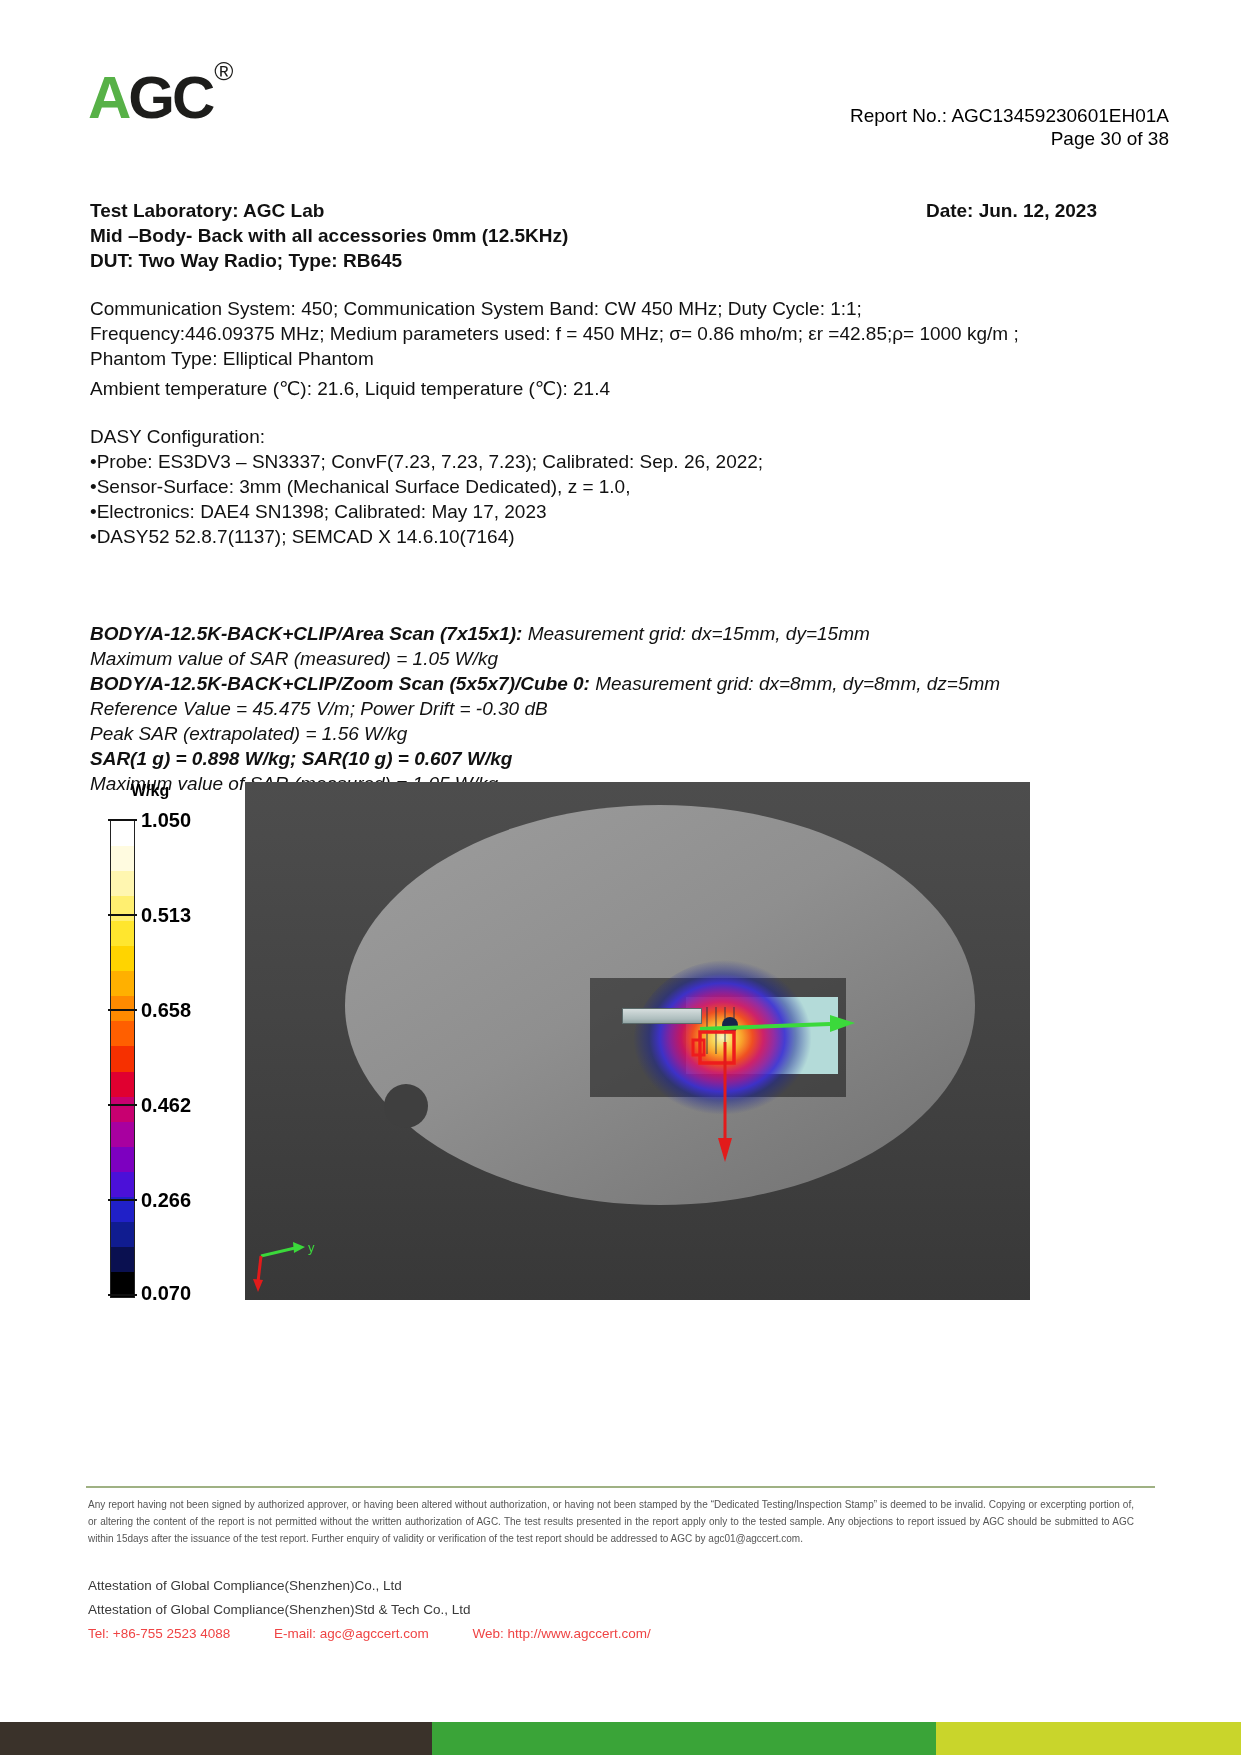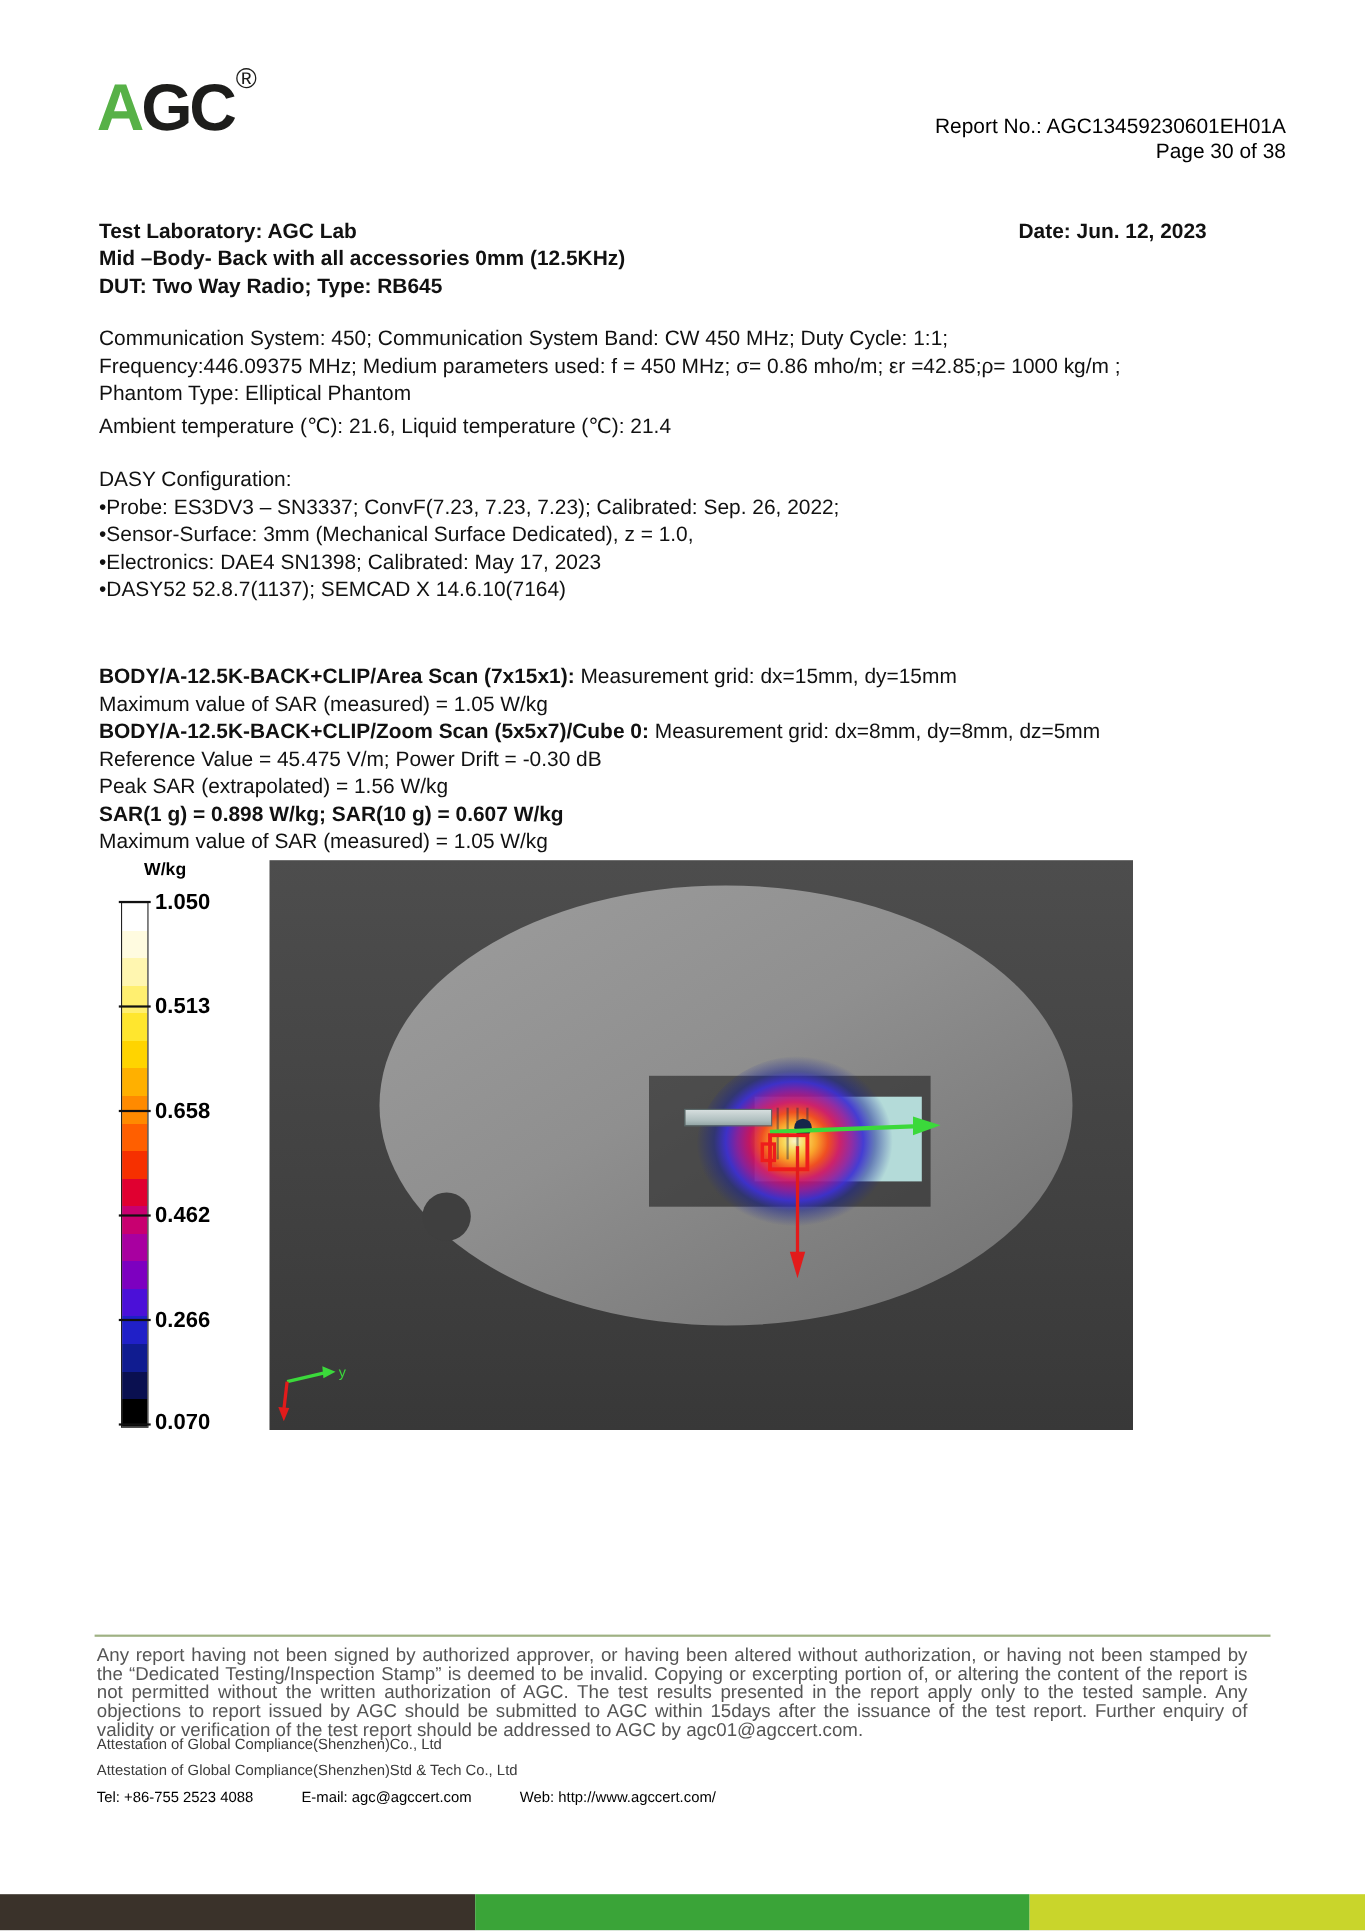--- a/index.html
+++ b/index.html
@@ -15,21 +15,21 @@
   .logo .reg{font-size:26px;font-weight:400;color:#1d1d1b;vertical-align:38px;margin-left:2px;letter-spacing:0;}
   .report-info{position:absolute;top:104px;right:72px;text-align:right;font-size:19px;line-height:23px;color:#000;}
   
   .tline{font-size:19px;line-height:25px;white-space:pre-wrap;}
   .b{font-weight:bold;}
   .info-block{position:absolute;top:198px;left:90px;right:86px;}
   .info-row1{display:flex;justify-content:space-between;padding-right:58px;}
   .comm-block{position:absolute;top:296px;left:90px;right:40px;}
   .temp-line{position:absolute;top:376px;left:90px;right:40px;}
   .dasy-block{position:absolute;top:424px;left:90px;right:40px;}
-  .scan-block{position:absolute;top:603px;left:90px;right:40px;}
+  .scan-block{position:absolute;top:621px;left:90px;right:40px;font-style:italic;}
   
   .figure-area{position:absolute;top:782px;left:0;width:1241px;height:520px;}
   .wkg-label{position:absolute;left:131px;top:0;font-size:16px;font-weight:bold;color:#000;}
   .scale-bar{position:absolute;left:110px;top:38px;width:23px;height:476px;border:1px solid #222;}
   .scale-tick{position:absolute;left:108px;width:29px;height:2px;background:#111;}
   .scale-label{position:absolute;left:141px;width:80px;font-size:20px;font-weight:bold;color:#000;}
   .graphic{position:absolute;left:245px;top:0;width:785px;height:518px;background:linear-gradient(180deg,#4d4d4d 0%,#424242 55%,#383838 100%);overflow:hidden;}
   .phantom{position:absolute;left:100px;top:23px;width:630px;height:400px;border-radius:50%;
            background:linear-gradient(150deg,#9d9d9d 0%,#8f8f8f 45%,#7b7b7b 80%,#707070 100%);}
   .phantom-hole{position:absolute;left:139px;top:302px;width:44px;height:44px;border-radius:50%;background:#3f3f3f;}
@@ -38,25 +38,25 @@
   .sar-blob{position:absolute;left:388px;top:178px;width:190px;height:172px;border-radius:50%;opacity:.92;
     background:radial-gradient(closest-side at 47% 45%,
       #fff8c4 0%, #ffd84e 11%, #ff9e1c 22%, #f44312 34%,
       #cf1260 46%, #8f1e9e 58%, #3c2fd2 70%,
       rgba(25,35,150,0.55) 82%, rgba(25,35,110,0) 100%);}
   .probe-stick{position:absolute;left:377px;top:226px;width:78px;height:14px;
     background:linear-gradient(180deg,#d6dede 0%,#aebebe 70%,#93a5a5 100%);border:1px solid #5a6a6a;}
   .overlay-svg{position:absolute;left:0;top:0;width:785px;height:518px;}
   
   .footer-rule{position:absolute;top:1486px;left:86px;right:86px;height:0;border-top:2px solid #9fb183;}
-  .disclaimer{position:absolute;top:1496px;left:88px;width:1046px;font-size:17px;line-height:17px;
+  .disclaimer{position:absolute;top:1496px;left:88px;width:1046px;font-size:10px;line-height:17px;
     color:#555;text-align:justify;}
   .company1{position:absolute;top:1578px;left:88px;font-size:13.5px;color:#3a3a3a;}
   .company2{position:absolute;top:1602px;left:88px;font-size:13.5px;color:#3a3a3a;}
-  .contact{position:absolute;top:1626px;left:88px;font-size:13.5px;color:#000000;}
+  .contact{position:absolute;top:1626px;left:88px;font-size:13.5px;color:#ef4444;}
   .contact span{margin-right:40px;}
   
   .bottom-bar{position:absolute;left:0;bottom:0;width:1241px;height:33px;display:flex;}
   .bar-dark{width:34.8%;background:#3a322a;}
   .bar-green{width:40.6%;background:#3aa438;}
   .bar-lime{width:24.6%;background:#c9d52b;}
 </style>
 </head>
 <body>
 

